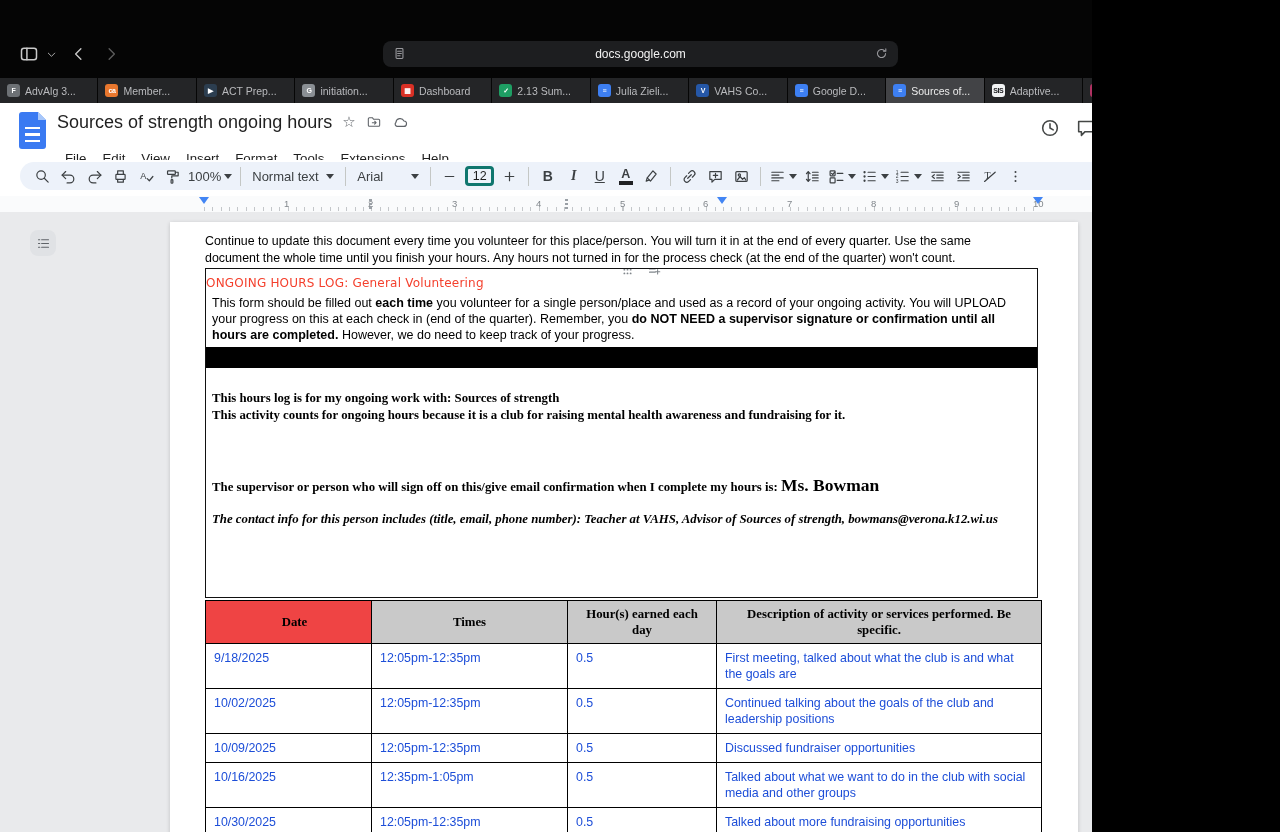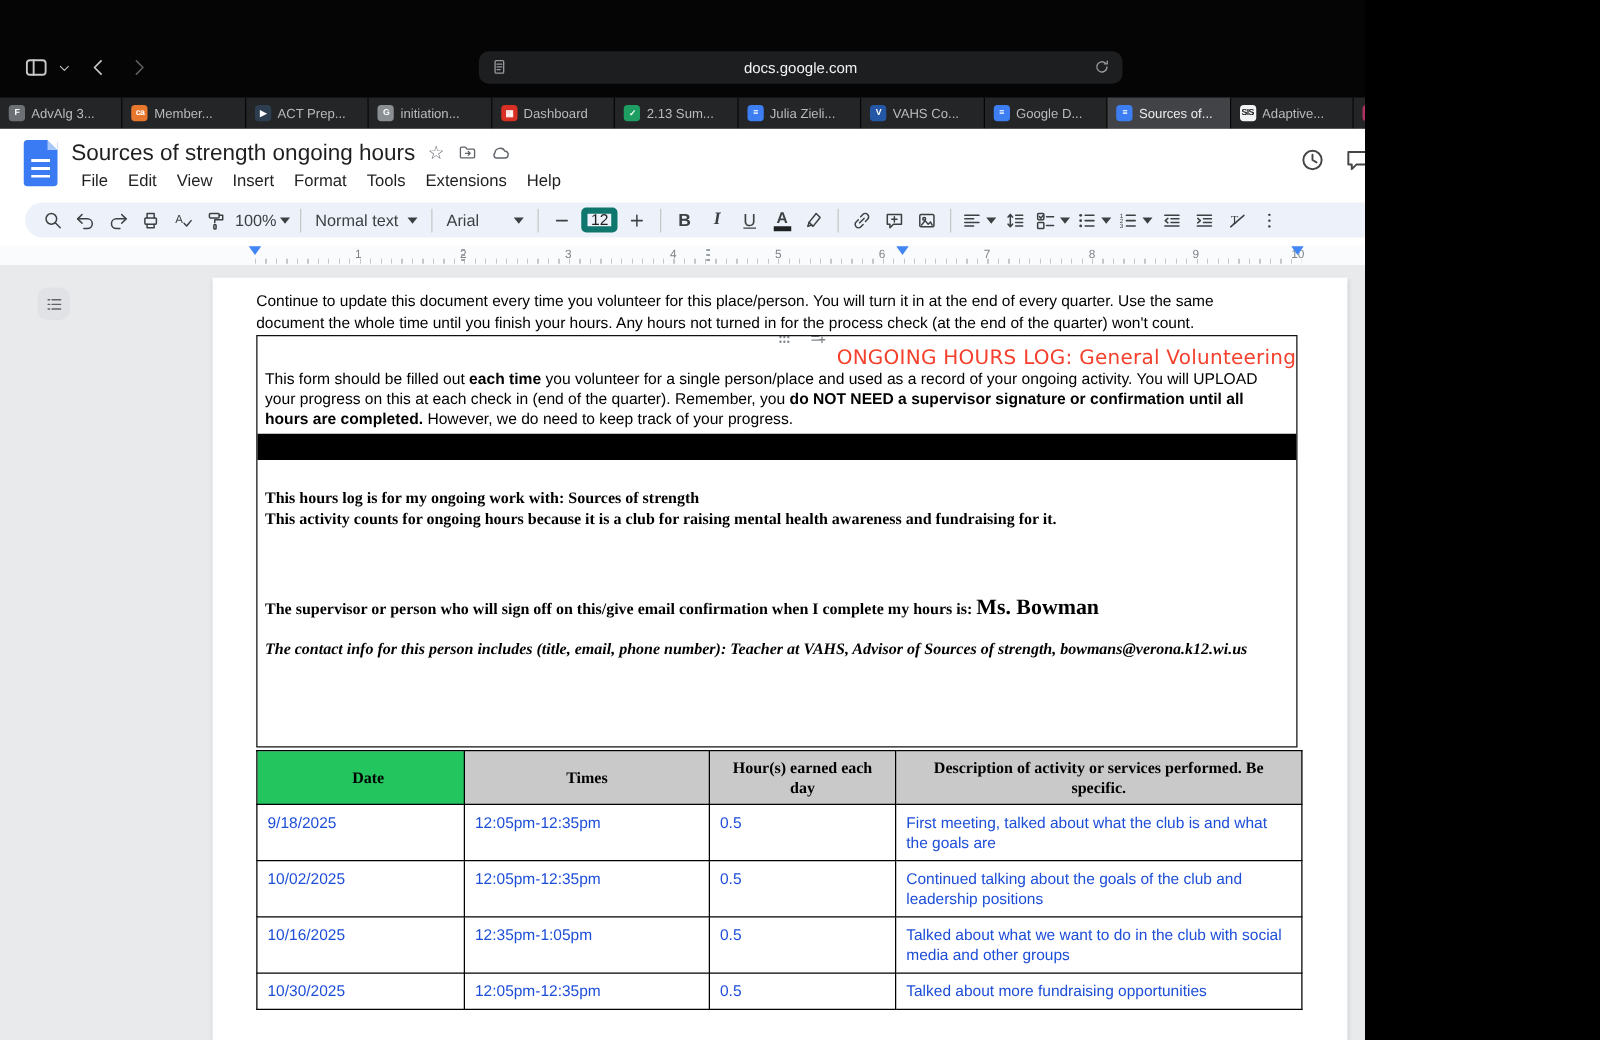--- a/index.html
+++ b/index.html
@@ -35,21 +35,21 @@
   .docicon::before { content:""; position:absolute; right:0; top:0; border-style:solid;
          border-width:0 8px 8px 0; border-color:#0b57d0 #ffffff #a8c7fa #0b57d0;
          border-width:0; width:8px; height:8px; background:linear-gradient(225deg,#fff 50%,#a8c7fa 50%); }
   .docicon::after { content:""; position:absolute; left:6px; right:6px; bottom:7px; height:15px;
          background:repeating-linear-gradient(#fff 0 2.5px, transparent 2.5px 6.5px); }
   .titleblock { position:absolute; left:57px; top:6px; }
   .trow { display:flex; align-items:center; gap:10px; height:26px; }
   .dtitle { font-size:18px; color:#1f1f1f; }
   .tico { color:#5f6368; font-size:15px; display:flex; align-items:center; }
   .tico svg { stroke:#5f6368; fill:none; stroke-width:1.6; stroke-linecap:round; stroke-linejoin:round; }
-  .menurow { display:flex; margin-top:0; }
+  .menurow { display:flex; margin-top:14px; }
   .menurow span { font-size:13.3px; color:#1f1f1f; padding:2px 8px; border-radius:6px; cursor:default; }
   .hright { position:absolute; right:14px; top:10px; display:flex; align-items:center; gap:14px; }
   .hic svg { stroke:#444746; fill:none; stroke-width:1.7; stroke-linecap:round; stroke-linejoin:round; }
   .sharebtn { display:flex; align-items:center; height:34px; border-radius:17px; padding:0 4px 0 14px; }
   .sharemain { display:flex; align-items:center; gap:7px; padding-right:10px; }
   .sharebtn .slabel { font-size:13.5px; font-weight:500; color:#001d35; }
   .sharebtn svg { stroke:#001d35; fill:none; stroke-width:1.7; stroke-linecap:round; stroke-linejoin:round; }
   .sharediv { width:1px; height:20px; background:rgba(0,29,53,.28); }
   .sharecaret { padding:0 8px; display:flex; align-items:center; }
   .caret { width:0; height:0; border-left:4px solid transparent; border-right:4px solid transparent;
@@ -59,21 +59,21 @@
 
   
   .toolbararea { position:absolute; top:160px; left:0; width:1280px; height:36px; background:#fff; }
   .pill { position:absolute; left:20px; right:20px; top:2px; height:28px; border-radius:14px;
           display:flex; align-items:center; padding:0 10px; gap:1px; }
   .tb { height:24px; min-width:25px; padding:0 2px; display:flex; align-items:center; justify-content:center;
         gap:3px; border-radius:4px; color:#3c4043; cursor:default; }
   .tb svg { width:17px; height:17px; stroke:#3c4043; fill:none; stroke-width:1.7; stroke-linecap:round; stroke-linejoin:round; }
   .tb .txt { font-size:13px; color:#3c4043; white-space:nowrap; }
   .tdiv { width:1px; height:19px; background:#c4c7c5; margin:0 5px; }
-  .sizebox { width:29px; height:20px; border:5px solid #0f766e; border-radius:4px; display:flex;
+  .sizebox { width:29px; height:20px; border:3px solid #0f766e; border-radius:4px; display:flex;
              align-items:center; justify-content:center; font-size:12.5px; color:#1f1f1f; margin:0 2px; }
   .ltr { font-size:14px; font-weight:bold; width:16px; text-align:center; }
   .ltr.i { font-family:"Liberation Serif", serif; font-style:italic; font-weight:bold; }
   .ltr.u { text-decoration:underline; font-weight:normal; }
   .acol { display:flex; flex-direction:column; align-items:center; line-height:1; }
   .acol .a { font-size:12.5px; font-weight:bold; }
   .acol .bar { width:14px; height:3.5px; background:#202124; margin-top:1px; }
   .spacer { margin-left:auto; }
 
   
@@ -96,22 +96,22 @@
   .scroll-thumb { position:absolute; right:7px; top:6px; width:6px; height:46px; border-radius:3px; background:#c1c4c9; }
   .panel-chevron { position:absolute; right:3px; top:598px; color:#3c4043; }
   .panel-chevron svg { stroke:#3c4043; fill:none; stroke-width:1.8; stroke-linecap:round; stroke-linejoin:round; }
 
   
   .intro { position:absolute; left:35px; top:11px; width:798px; font-size:12.4px; line-height:16.6px; color:#000; }
   .tctrl { position:absolute; left:450px; top:42px; display:flex; gap:12px; align-items:center; }
   .tctrl svg { width:15px; height:15px; stroke:#80868b; fill:#80868b; stroke-width:0; }
   .tctrl svg.st { fill:none; stroke:#80868b; stroke-width:1.7; stroke-linecap:round; }
   .obox { position:absolute; left:35px; top:46px; width:833px; height:330px; border:1.5px solid #111; }
-  .otitle { position:absolute; top:7px; left:0; width:100%; text-align:right;
-            font-family:"DejaVu Sans", sans-serif; font-size:16px; font-weight:500; letter-spacing:.2px; }
+  .otitle { position:absolute; top:7px; left:0; width:100%; text-align:left;
+            font-family:"DejaVu Sans", sans-serif; font-size:12px; font-weight:500; letter-spacing:.2px; }
   .op1 { position:absolute; top:26px; left:6px; right:5px; font-size:12.5px; line-height:16px; color:#000; }
   .op1 .b { font-weight:bold; }
   .oblack { position:absolute; top:78px; left:0; right:0; height:21px; background:#000; }
   .serifb { font-family:"Liberation Serif", serif; font-weight:bold; font-size:12.8px; }
   .owork { position:absolute; top:121px; left:6px; right:6px; line-height:16.5px; }
   .osup  { position:absolute; top:206px; left:6px; right:6px; line-height:20px; }
   .osup .bigname { font-size:17.5px; }
   .ocontact { position:absolute; top:242px; left:6px; width:812px; line-height:17px;font-style:italic; }
 
   table.log { position:absolute; left:35px; top:378px; width:836px; border-collapse:collapse; table-layout:fixed; }
@@ -542,40 +542,46 @@
 
       <table class="log">
         <colgroup>
             <col style="width:166px">
             <col style="width:196px">
             <col style="width:149px">
             <col style="width:325px">
           </colgroup>
         <thead>
           <tr>
-            <th style="background: #22c55e; padding-left: 20px;">Date</th>
+            <th style="background: #ef4444; padding-left: 20px;">Date</th>
             <th style="background: rgb(201, 201, 201);">Times</th>
             <th style="background: rgb(201, 201, 201);">Hour(s) earned each day</th>
             <th style="background: rgb(201, 201, 201);">Description of activity or services performed. Be specific.</th>
           </tr>
         </thead>
         <tbody>
           <tr>
             <td>9/18/2025</td>
             <td>12:05pm-12:35pm</td>
             <td>0.5</td>
             <td>First meeting, talked about what the club is and what the goals are</td>
           </tr>
           <tr>
             <td>10/02/2025</td>
             <td>12:05pm-12:35pm</td>
             <td>0.5</td>
             <td>Continued talking about the goals of the club and leadership positions</td>
           </tr>
           <tr>
+            <td>10/09/2025</td>
+            <td>12:05pm-12:35pm</td>
+            <td>0.5</td>
+            <td>Discussed fundraiser opportunities</td>
+          </tr>
+          <tr>
             <td>10/16/2025</td>
             <td>12:35pm-1:05pm</td>
             <td>0.5</td>
             <td>Talked about what we want to do in the club with social media and other groups</td>
           </tr>
           <tr>
             <td>10/30/2025</td>
             <td>12:05pm-12:35pm</td>
             <td>0.5</td>
             <td>Talked about more fundraising opportunities</td>

